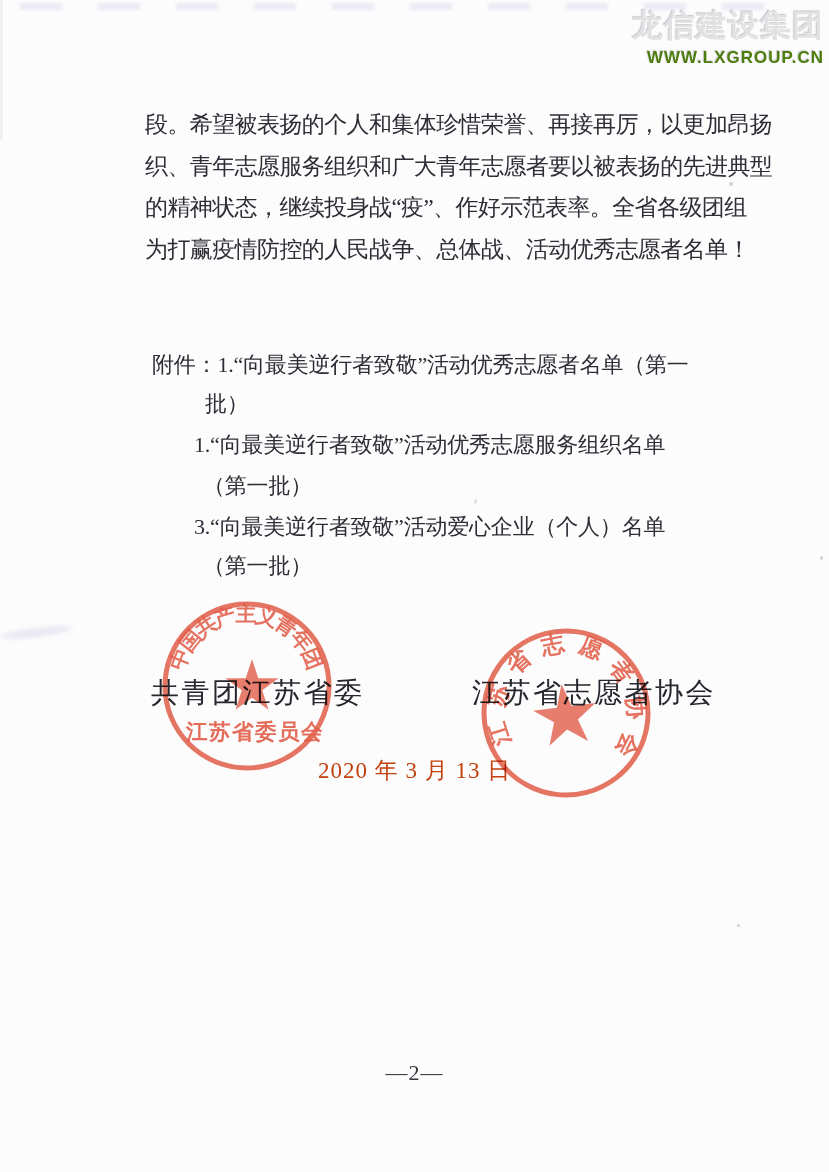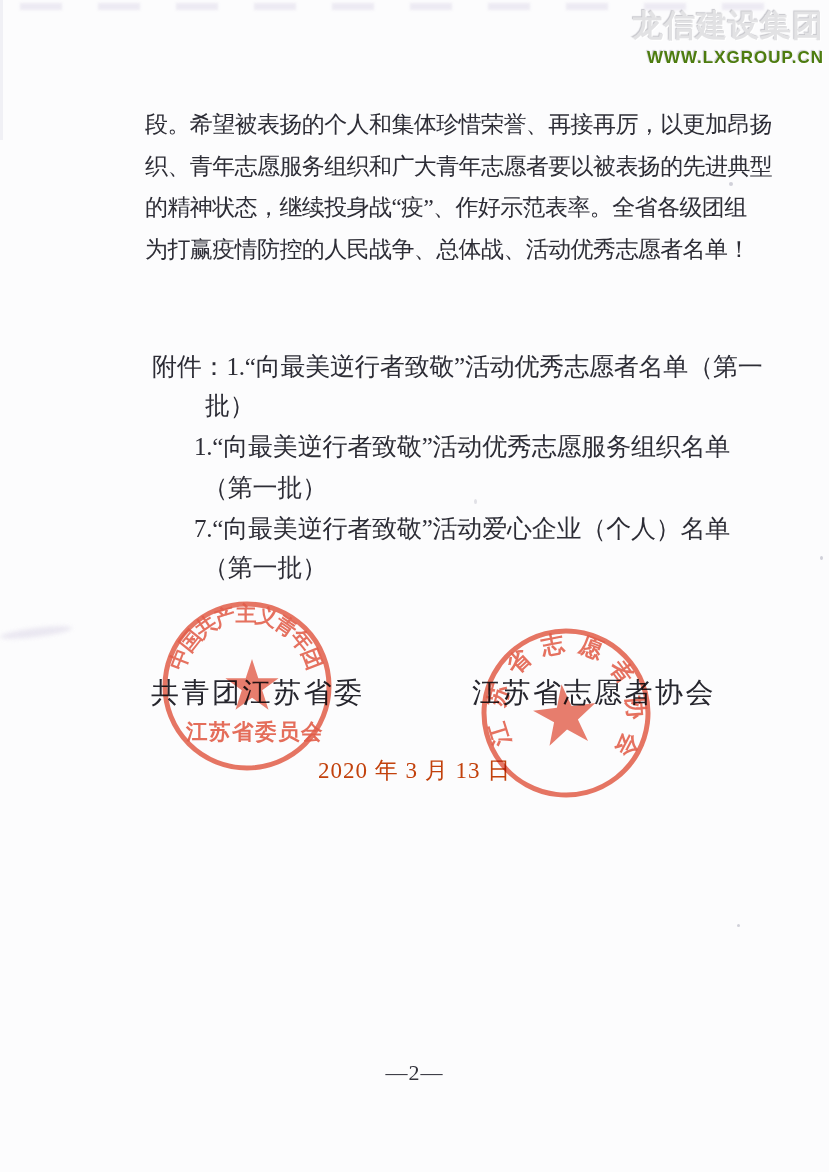--- a/index.html
+++ b/index.html
@@ -58,21 +58,21 @@
   .body-text{
     position:absolute;left:103px;top:104px;width:645px;margin-left:42px;
   }
   .body-line{
     height:41.7px;line-height:41.7px;
     font-size:23px;letter-spacing:-0.6px;
     white-space:nowrap;
   }
 
   
-  .att-row{position:absolute;font-size:25px;letter-spacing:-0.2px;white-space:nowrap;}
+  .att-row{position:absolute;font-size:22px;letter-spacing:-0.2px;white-space:nowrap;}
   .att-row-0{left:152px;top:350px;}
   .att-row-1{left:205px;top:389px;}
   .att-row-2{left:194px;top:430px;}
   .att-row-3{left:203px;top:471px;}
   .att-row-4{left:194px;top:512px;}
   .att-row-5{left:203px;top:551px;}
 
   
   .sig{position:absolute;font-size:28px;letter-spacing:2.5px;white-space:nowrap;color:#26262e;}
   .sig-left{left:151px;top:674px;}
@@ -122,21 +122,21 @@
   <div class="body-line">织、青年志愿服务组织和广大青年志愿者要以被表扬的先进典型</div>
   <div class="body-line">的精神状态，继续投身战“疫”、作好示范表率。全省各级团组</div>
   <div class="body-line">为打赢疫情防控的人民战争、总体战、活动优秀志愿者名单！</div>
 </div>
 
 <div>
   <div class="att-row att-row-0">附件：1.“向最美逆行者致敬”活动优秀志愿者名单（第一</div>
   <div class="att-row att-row-1">批）</div>
   <div class="att-row att-row-2">1.“向最美逆行者致敬”活动优秀志愿服务组织名单</div>
   <div class="att-row att-row-3">（第一批）</div>
-  <div class="att-row att-row-4">7.“向最美逆行者致敬”活动爱心企业（个人）名单</div>
+  <div class="att-row att-row-4">3.“向最美逆行者致敬”活动爱心企业（个人）名单</div>
   <div class="att-row att-row-5">（第一批）</div>
 </div>
 
 <div class="sig sig-left">共青团江苏省委</div>
 <div class="sig sig-right">江苏省志愿者协会</div>
 <div class="doc-date">2020 年 3 月 13 日</div>
 
 <svg class="seal seal-left" viewBox="0 0 182 184" aria-hidden="true">
   <defs>
     <path id="arcL" d="M 27.4,76.7 A 64,64 0 0 1 152.6,76.7"></path>

